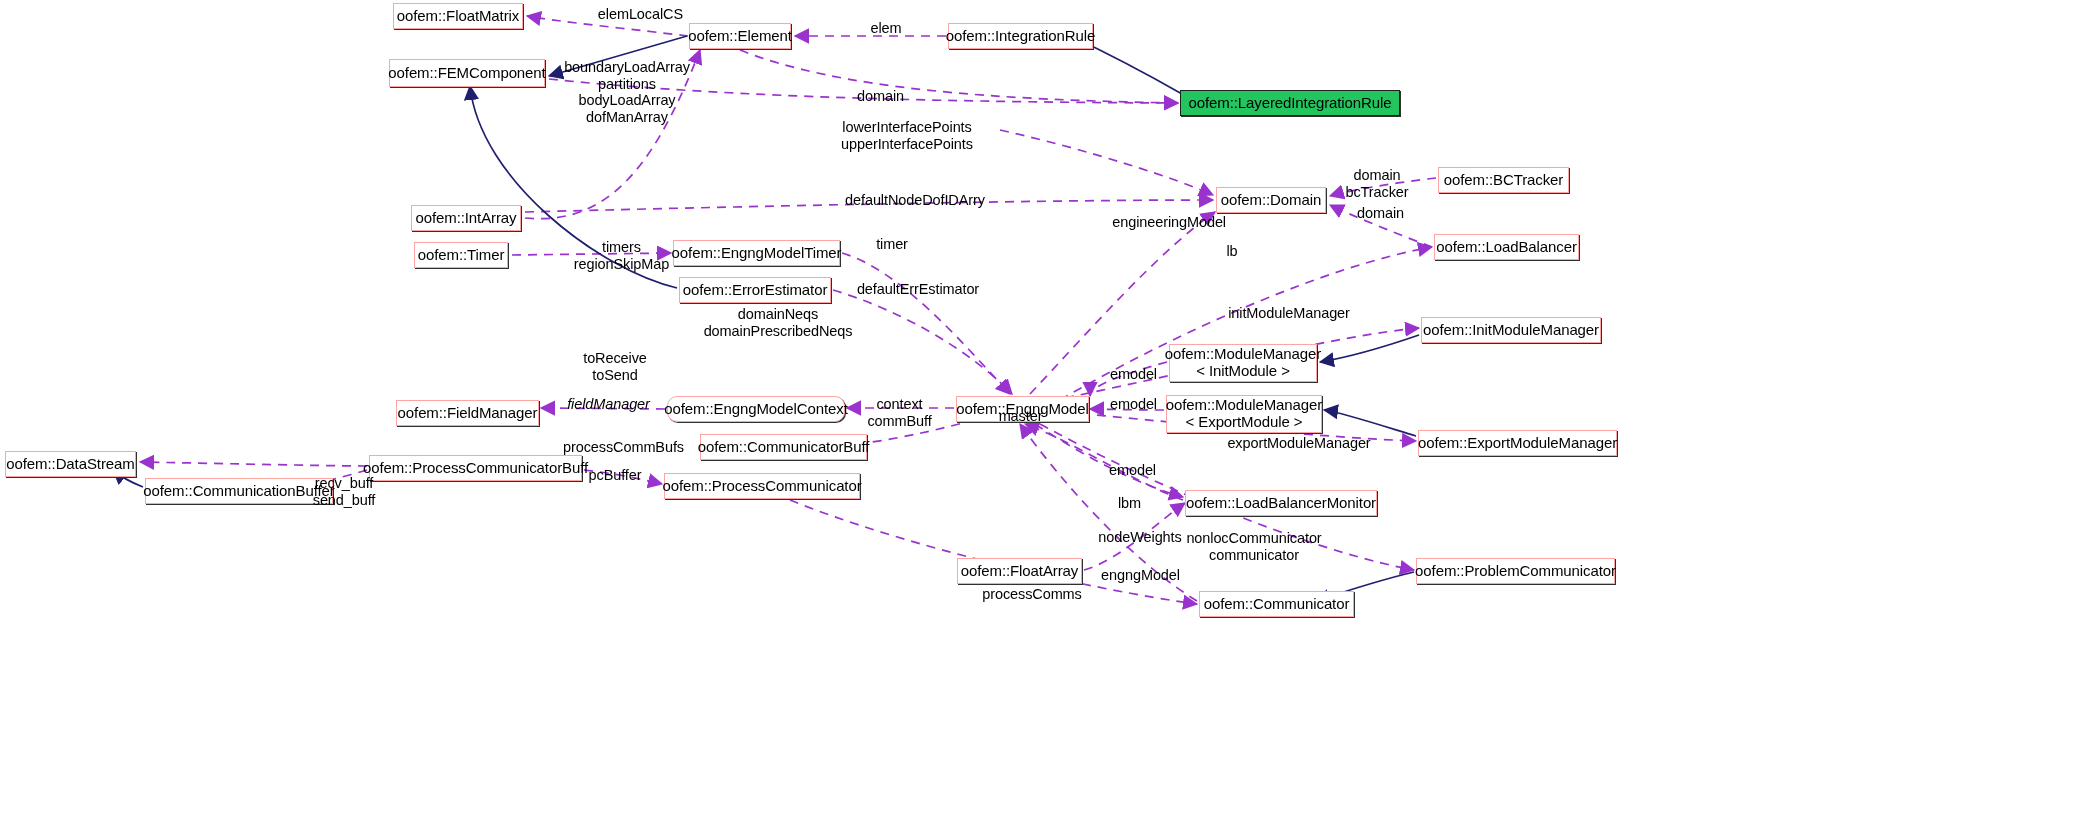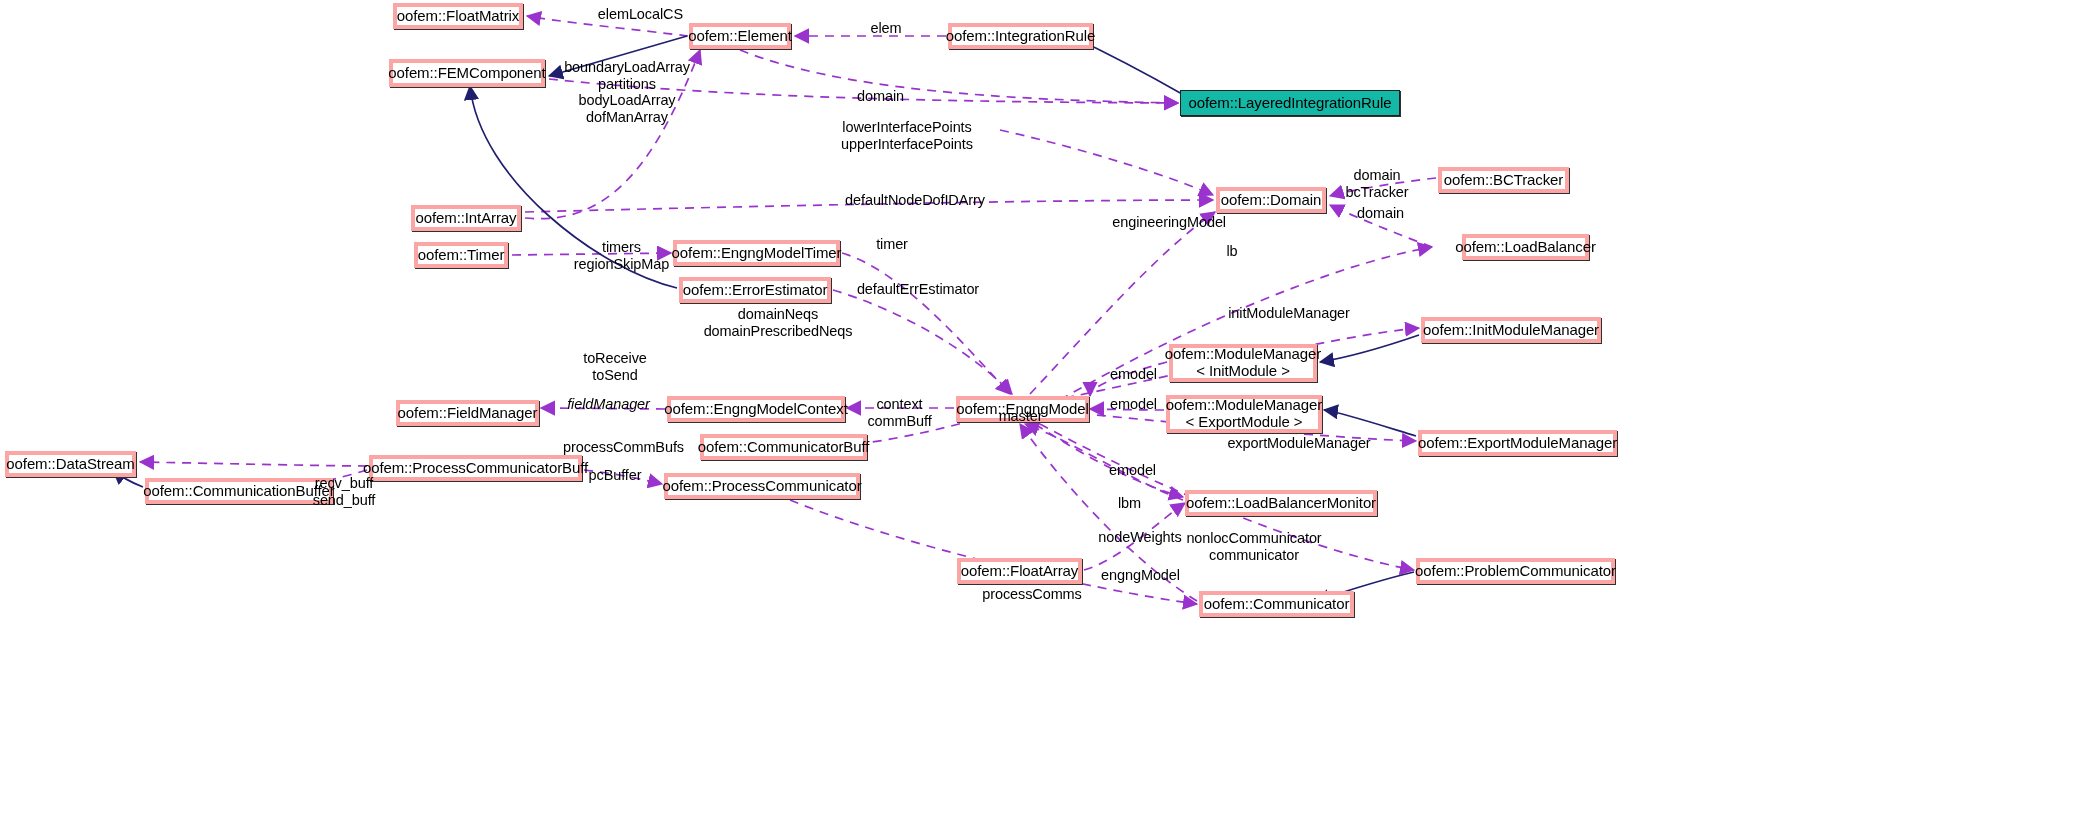--- a/index.html
+++ b/index.html
@@ -20,35 +20,35 @@
   #edge-layer {
     position: absolute;
     left: 0;
     top: 0;
     width: 2084px;
     height: 827px;
   }
   .node {
     position: absolute;
     box-sizing: border-box;
-    border: 4px solid #fca5a5;
+    border: 1px solid #fca5a5;
     background: #ffffff;
     color: #000000;
     font-size: 15px;
     line-height: 1.12;
     text-align: center;
     display: flex;
     align-items: center;
     justify-content: center;
     white-space: pre;
     box-shadow: 1px 1px 0 0 #303030;
     letter-spacing: -0.1px;
   }
   .node.highlight {
-    background: #14b8a6;
+    background: #22c55e;
     border: 1px solid #202020;
   }
   .edge-label {
     position: absolute;
     font-size: 14.5px;
     color: #000000;
     white-space: pre;
     line-height: 1.15;
     text-align: center;
     letter-spacing: -0.1px;
@@ -111,31 +111,31 @@
   </svg>
   <div id="node-group">
       <div class="node" style="left: 393px; top: 3px; width: 130px; height: 26px;">oofem::FloatMatrix</div>
       <div class="node" style="left: 689px; top: 23px; width: 102px; height: 26px;">oofem::Element</div>
       <div class="node" style="left: 948px; top: 23px; width: 145px; height: 26px;">oofem::IntegrationRule</div>
       <div class="node highlight" style="left: 1180px; top: 90px; width: 220px; height: 26px;">oofem::LayeredIntegrationRule</div>
       <div class="node" style="left: 389px; top: 59px; width: 156px; height: 28px;">oofem::FEMComponent</div>
       <div class="node" style="left: 1438px; top: 167px; width: 131px; height: 26px;">oofem::BCTracker</div>
       <div class="node" style="left: 1216px; top: 187px; width: 110px; height: 26px;">oofem::Domain</div>
       <div class="node" style="left: 411px; top: 205px; width: 110px; height: 26px;">oofem::IntArray</div>
-      <div class="node" style="left: 1434px; top: 234px; width: 127px; height: 26px; margin-left: 28px;">oofem::LoadBalancer</div>
+      <div class="node" style="left: 1434px; top: 234px; width: 145px; height: 26px;">oofem::LoadBalancer</div>
       <div class="node" style="left: 414px; top: 242px; width: 94px; height: 26px;">oofem::Timer</div>
       <div class="node" style="left: 673px; top: 240px; width: 167px; height: 26px;">oofem::EngngModelTimer</div>
       <div class="node" style="left: 679px; top: 277px; width: 152px; height: 26px;">oofem::ErrorEstimator</div>
       <div class="node" style="left: 1421px; top: 317px; width: 180px; height: 26px;">oofem::InitModuleManager</div>
       <div class="node" style="left: 1169px; top: 344px; width: 148px; height: 38px;">oofem::ModuleManager
 &lt; InitModule &gt;</div>
       <div class="node" style="left: 1166px; top: 395px; width: 156px; height: 38px;">oofem::ModuleManager
 &lt; ExportModule &gt;</div>
       <div class="node" style="left: 396px; top: 400px; width: 143px; height: 26px;">oofem::FieldManager</div>
-      <div class="node" style="left: 667px; top: 396px; width: 178px; height: 26px;">oofem::EngngModelContext</div>
+      <div class="node" style="left: 667px; top: 396px; width: 178px; height: 26px; border-radius: 10px;">oofem::EngngModelContext</div>
       <div class="node" style="left: 956px; top: 396px; width: 133px; height: 26px;">oofem::EngngModel</div>
       <div class="node" style="left: 1418px; top: 430px; width: 199px; height: 26px;">oofem::ExportModuleManager</div>
       <div class="node" style="left: 672px; top: 434px; width: 167px; height: 26px; margin-left: 28px;">oofem::CommunicatorBuff</div>
       <div class="node" style="left: 5px; top: 451px; width: 131px; height: 26px;">oofem::DataStream</div>
       <div class="node" style="left: 369px; top: 455px; width: 213px; height: 26px;">oofem::ProcessCommunicatorBuff</div>
       <div class="node" style="left: 145px; top: 478px; width: 188px; height: 26px;">oofem::CommunicationBuffer</div>
       <div class="node" style="left: 664px; top: 473px; width: 196px; height: 26px;">oofem::ProcessCommunicator</div>
       <div class="node" style="left: 1185px; top: 490px; width: 192px; height: 26px;">oofem::LoadBalancerMonitor</div>
       <div class="node" style="left: 957px; top: 558px; width: 125px; height: 26px;">oofem::FloatArray</div>
       <div class="node" style="left: 1416px; top: 558px; width: 199px; height: 26px;">oofem::ProblemCommunicator</div>

